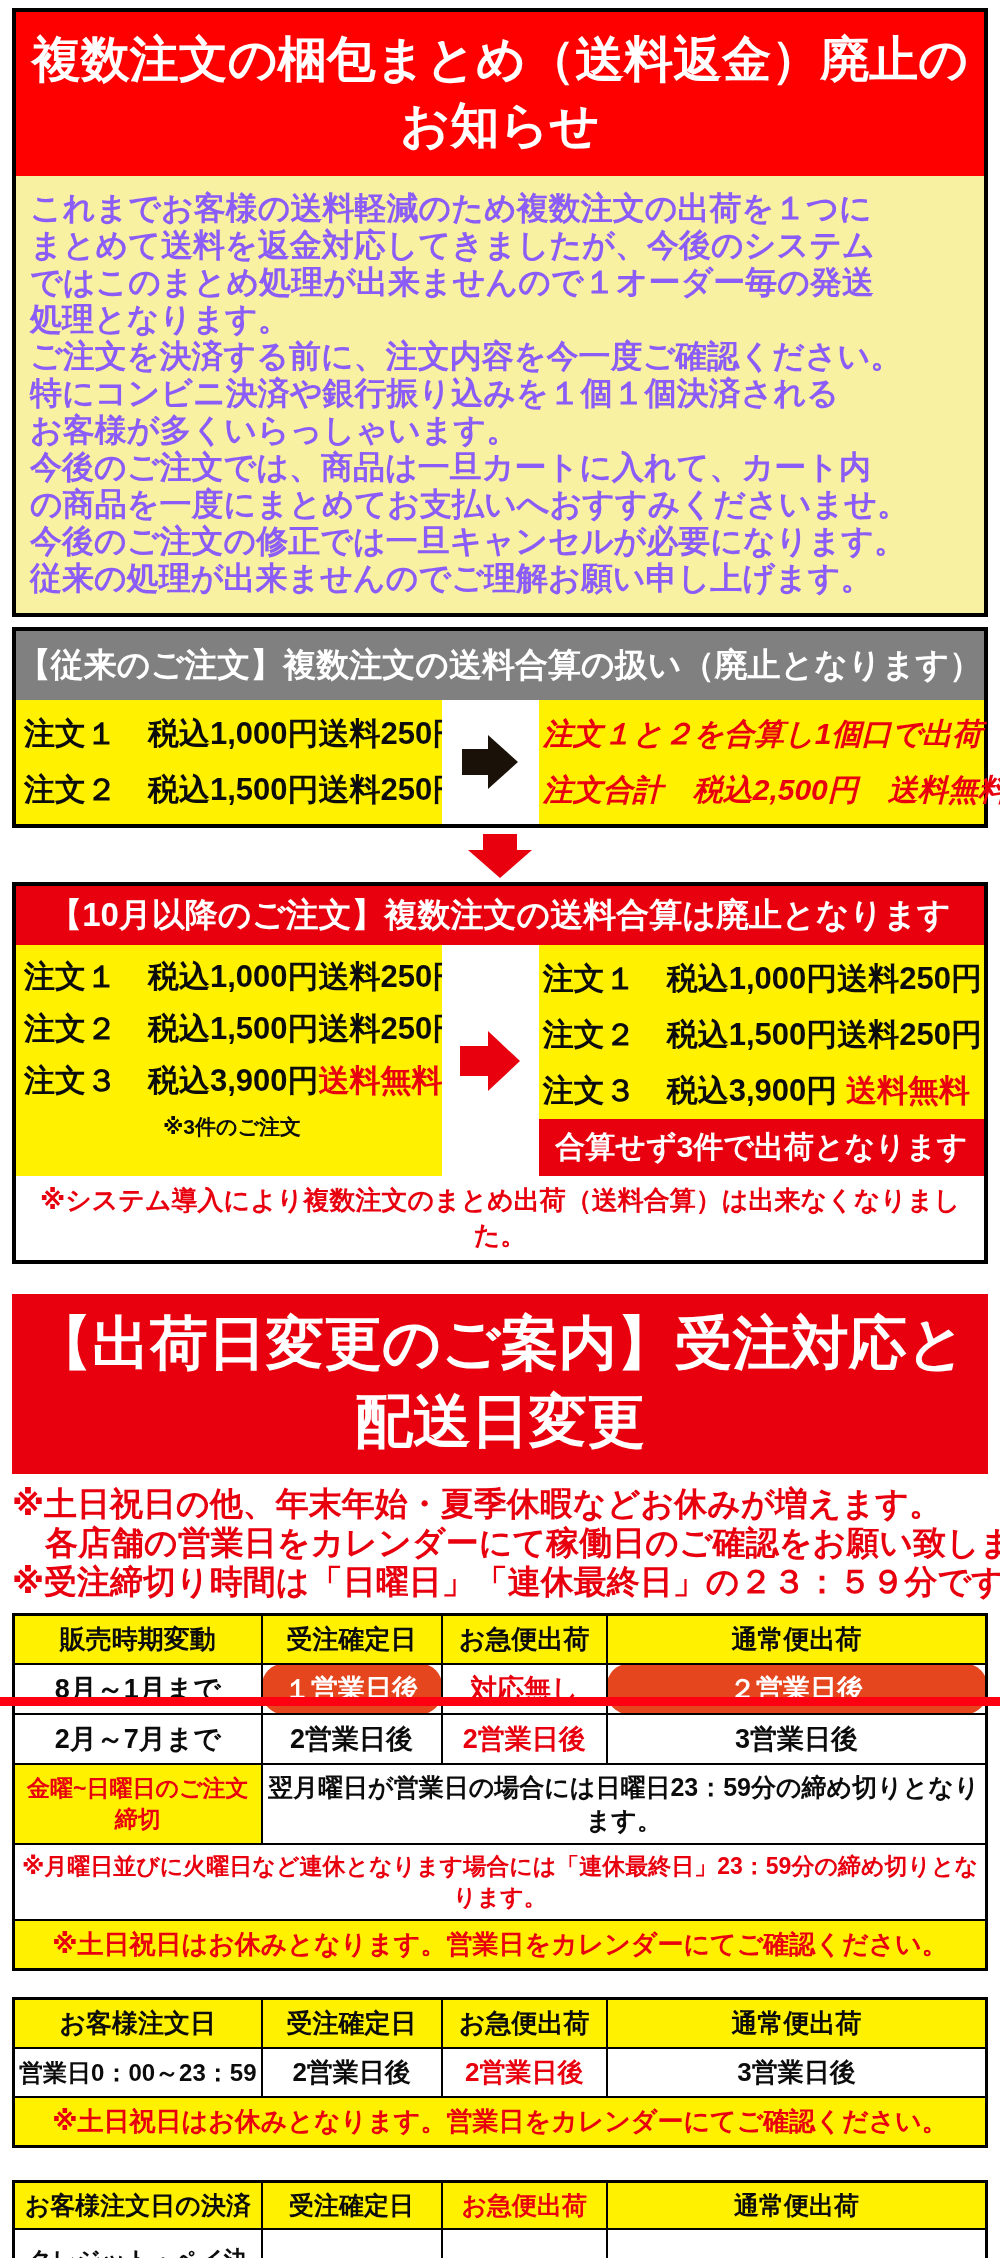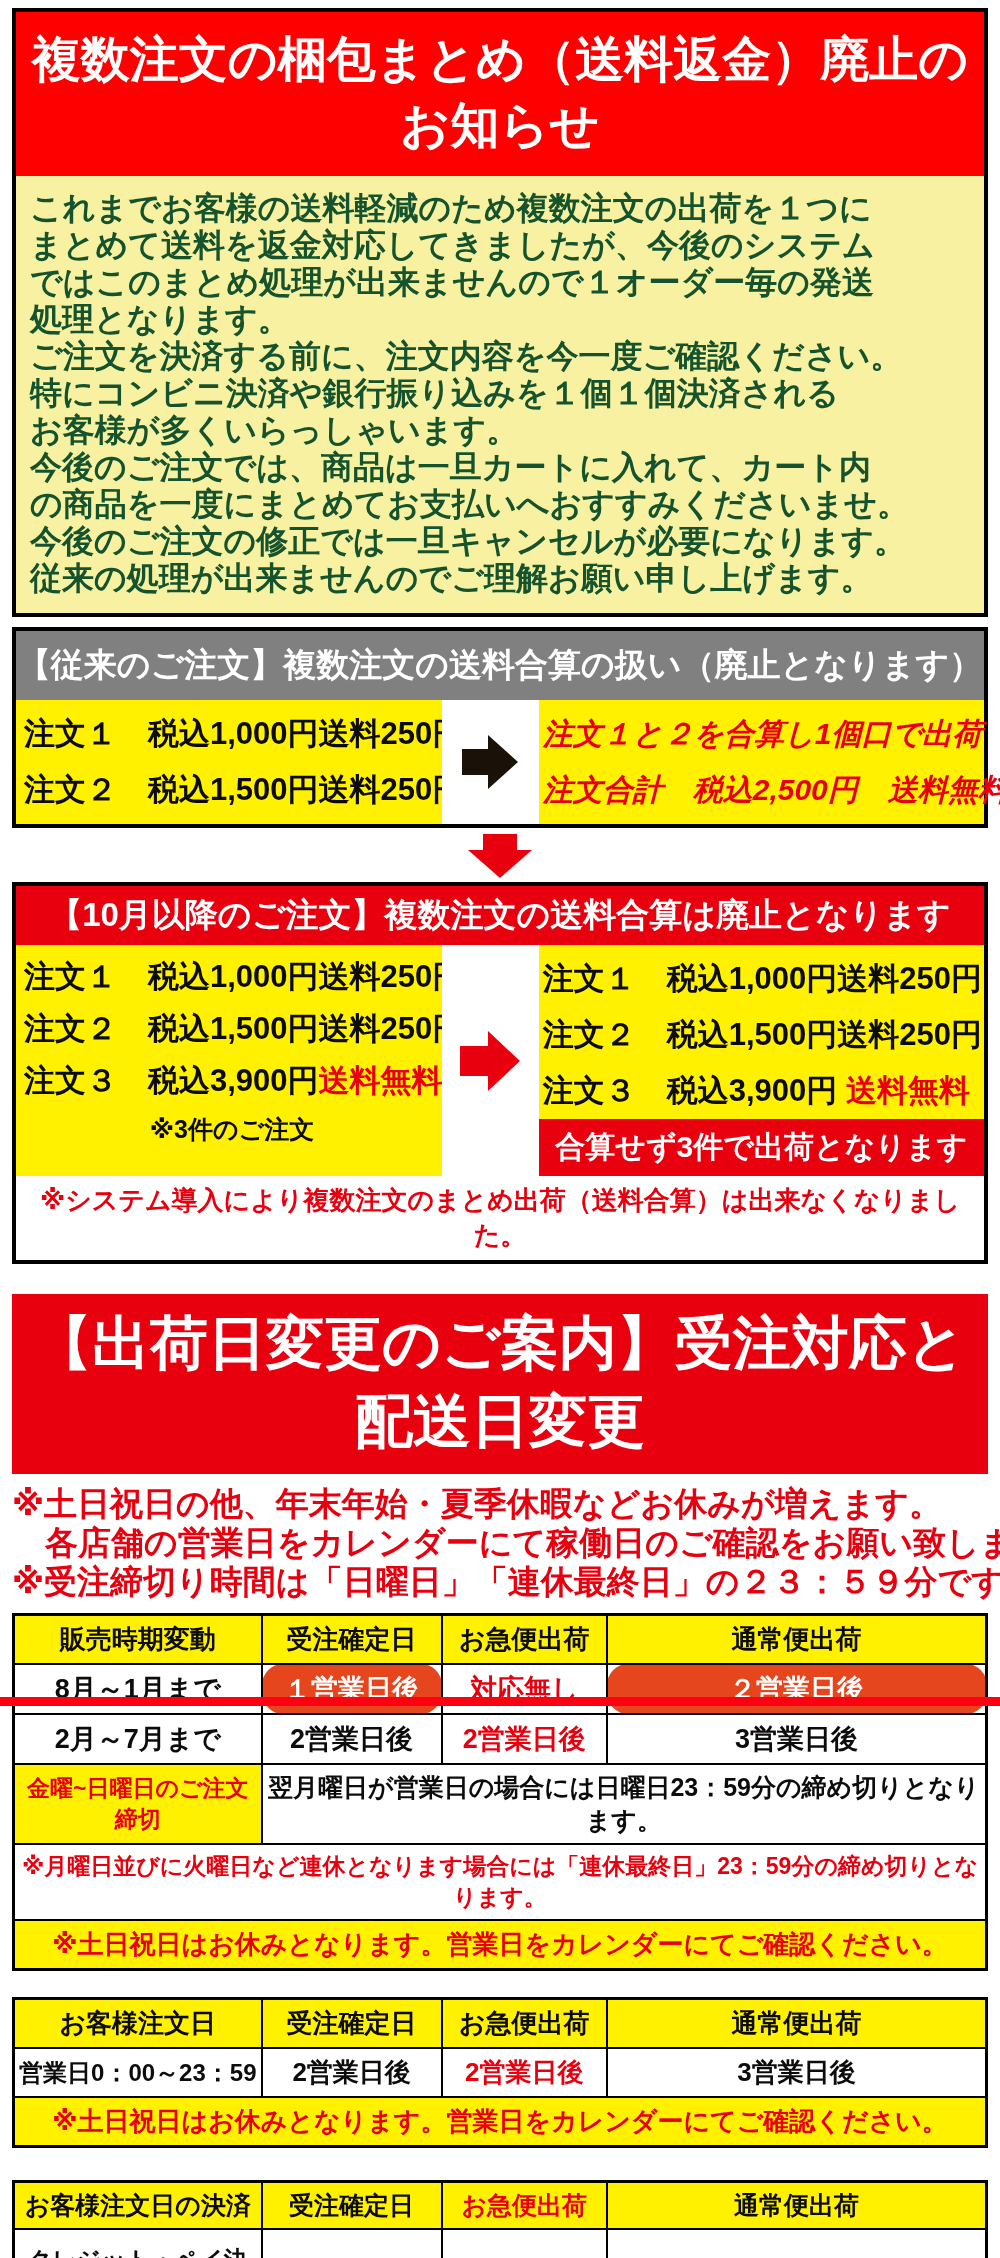--- a/index.html
+++ b/index.html
@@ -1,35 +1,35 @@
 <!DOCTYPE html>
 <html><head>
 <meta charset="utf-8">
 <style>
   html,body{margin:0;padding:0;background:#fff;}
   body{width:1000px;font-family:"Liberation Sans","DejaVu Sans",sans-serif;color:#111;}
   .page{padding:8px 12px 24px 12px;box-sizing:border-box;width:1000px;}
   
   .frame{border:4px solid #000;}
   .banner-top{background:#fe0000;color:#fff;font-weight:bold;font-size:49px;text-align:center;padding:15px 0 17px 0;letter-spacing:0px;}
-  .notice-body{background:#f8f1a2;padding:14px 12px 16px 14px;font-size:32px;font-weight:bold;line-height:37px;color:#14532d;}
+  .notice-body{background:#f8f1a2;padding:14px 12px 16px 14px;font-size:32px;font-weight:bold;line-height:37px;color:#8b5cf6;}
   
   .frame2{border:4px solid #000;margin-top:10px;}
   .gray-bar{background:#808080;color:#fff;font-weight:bold;font-size:33px;text-align:center;padding:12px 0;}
   .red-bar{background:#e8000f;color:#fff;font-weight:bold;font-size:33px;text-align:center;padding:7px 0;}
   .cmp{display:flex;align-items:stretch;background:#fff;}
   .cmp-left{width:44%;background:#fff100;padding:6px 2px 6px 8px;box-sizing:border-box;}
   .cmp-mid{width:10%;display:flex;align-items:center;justify-content:center;background:#fff;}
   .cmp-right{width:46%;background:#fff100;box-sizing:border-box;display:flex;flex-direction:column;justify-content:space-around;padding:6px 4px;}
   .order-row{font-size:31px;font-weight:bold;color:#0c0c0c;padding:7px 0;white-space:nowrap;display:flex;justify-content:space-between;padding-right:10px;}
   .order-row .fee{}
   .fee-red{color:#e8000f;}
   .red-line{color:#e8000f;font-size:30px;font-weight:bold;text-align:center;white-space:nowrap;font-style:italic;}
   .c-rows .order-row{padding:5px 0;}
-  .left-note{font-size:25px;font-weight:bold;text-align:center;color:#0c0c0c;padding:6px 0;}
+  .left-note{font-size:21px;font-weight:bold;text-align:center;color:#0c0c0c;padding:6px 0;}
   .result-strip{background:#e8000f;color:#fff;font-size:30px;font-weight:bold;text-align:center;padding:8px 0;margin:0 -4px -6px -4px;}
   .c-note{background:#fff;color:#e8000f;text-align:center;font-weight:bold;font-size:26px;padding:7px 0;}
   
   .arrow-right{display:flex;align-items:center;}
   .arrow-right .shaft{width:26px;height:26px;}
   .arrow-right .head{width:0;height:0;border-top:27px solid transparent;border-bottom:27px solid transparent;}
   .arrow-black .shaft{background:#1a1208;}
   .arrow-black .head{border-left:30px solid #1a1208;}
   .arrow-red .shaft{background:#e8000f;height:30px;width:28px;}
   .arrow-red .head{border-left:32px solid #e8000f;border-top:30px solid transparent;border-bottom:30px solid transparent;}

